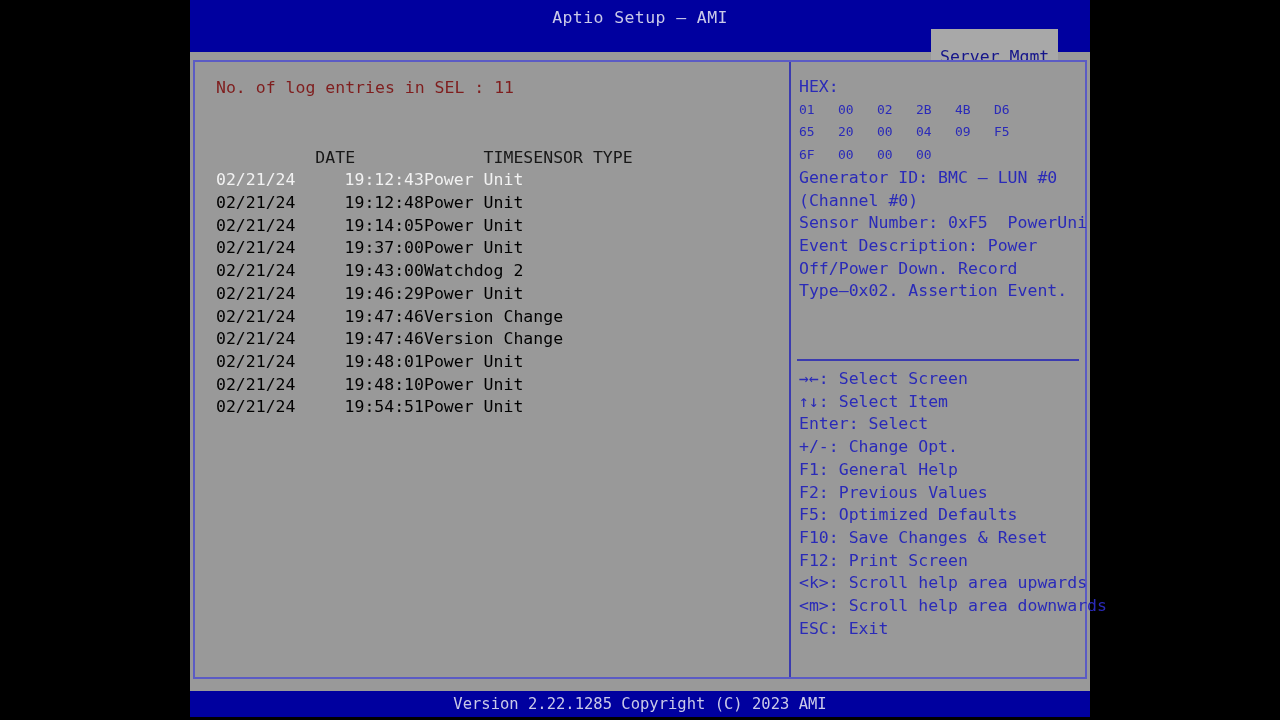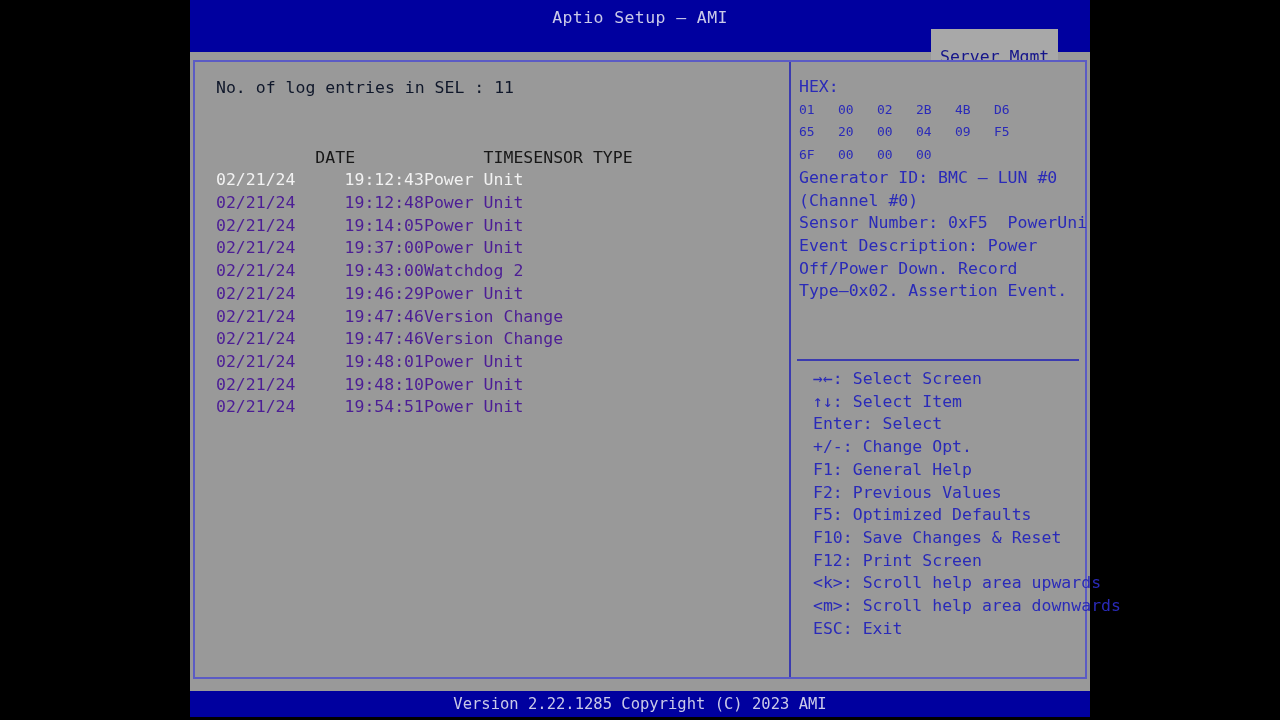--- a/index.html
+++ b/index.html
@@ -101,41 +101,41 @@
     height: 615px;
     box-sizing: border-box;
     padding-left: 44px;
   }
 
   
   #sel-count {
     position: absolute;
     left: 21px;
     top: 16px;
-    color: #0f172a;
+    color: #7f1d1d;
     font-size: 16.5px;
     white-space: pre;
   }
   #log-table {
     position: absolute;
     left: 21px;
     top: 62px;
     width: 560px;
   }
   .log-row {
     height: 22.7px;
     font-size: 16.5px;
     white-space: pre;
     line-height: 22.7px;
   }
   .log-head {
     color: #171717;
   }
   .log-entry {
-    color: #4c1d95;
+    color: #000000;
   }
   .log-entry.selected {
     color: #f2f2f2;
   }
   .col-date { display: inline-block; width: 104px; }
   .col-time { display: inline-block; width: 104px; text-align: right; }
   .col-sensor { display: inline-block; }
   #log-spacer { height: 22.7px; }
 
   
@@ -164,21 +164,20 @@
     top: 297px;
     width: 282px;
     height: 2px;
     background: #3b3bb0;
   }
   #shortcut-list {
     position: absolute;
     left: 8px;
     top: 306px;
     width: 286px;
-    margin-left: 14px;
   }
   .shortcut-line {
     color: #2a2ab8;
     font-size: 16.5px;
     line-height: 22.7px;
     white-space: pre;
   }
 
   
   #footer-bar {

